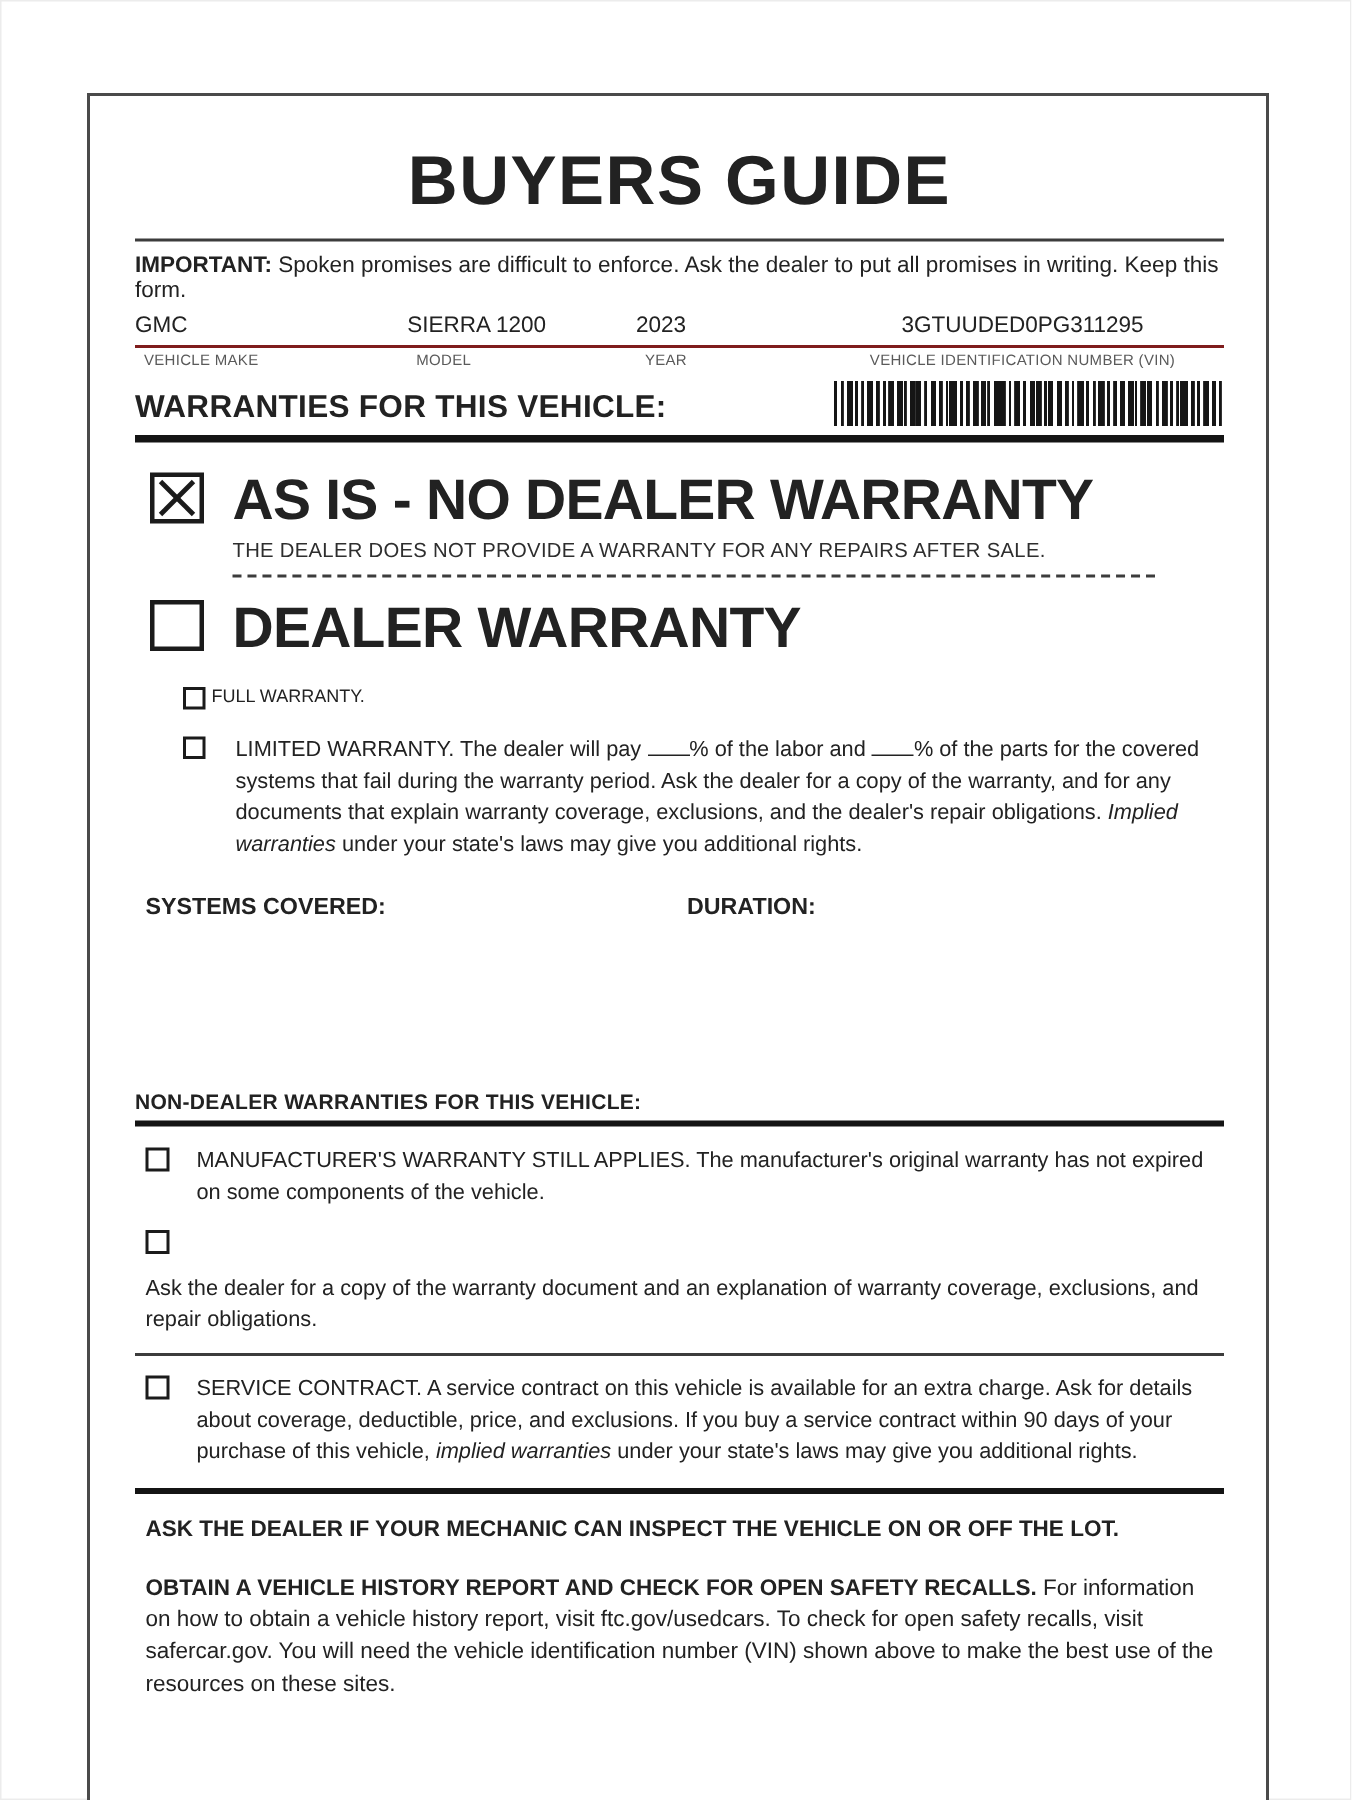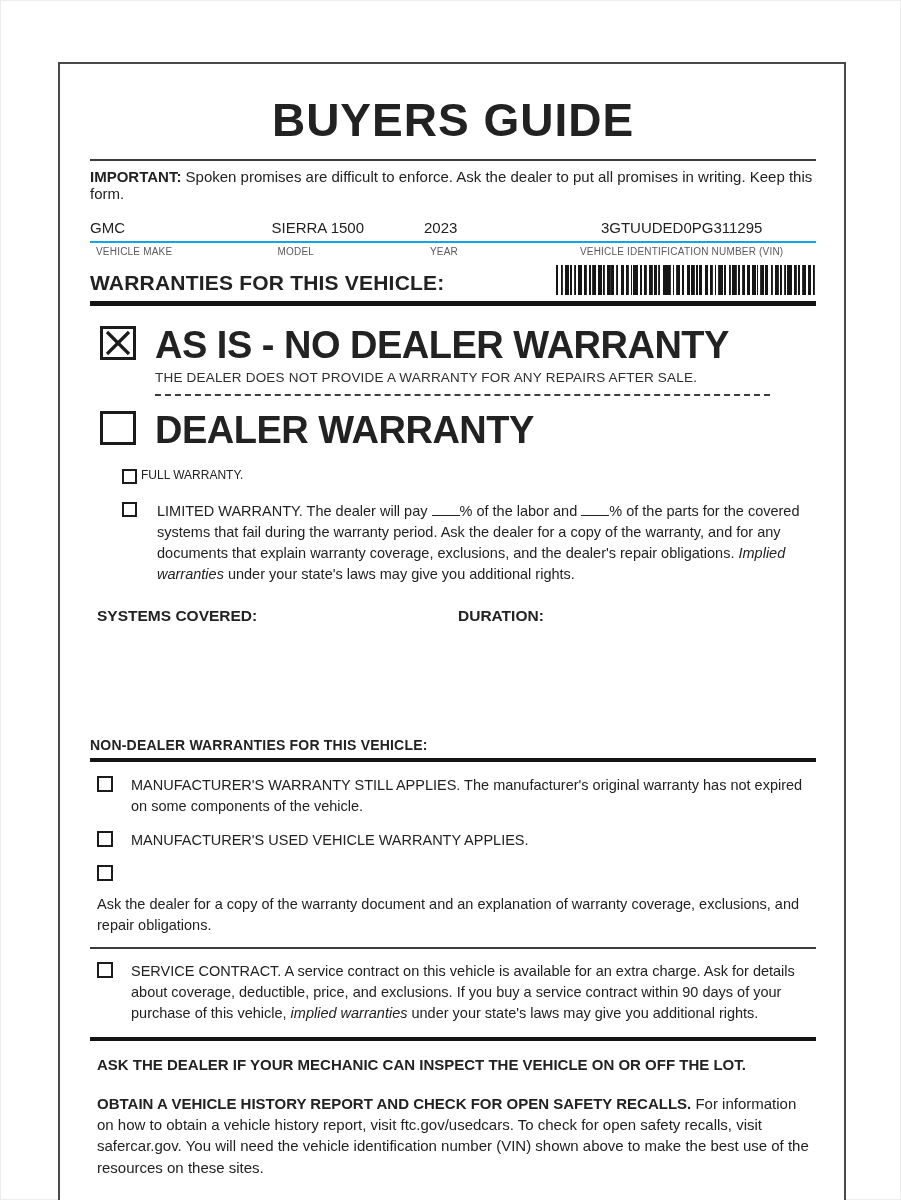--- a/index.html
+++ b/index.html
@@ -28,23 +28,23 @@
   .rule-thin   { border:0; border-top:2px solid #3c3c3c; }
   .rule-thick  { border:0; border-top:5px solid #141414; }
   .rule-med    { border:0; border-top:4px solid #141414; }
 
   .hr-top { margin-top:15px; }
 
   .important { margin-top:7px; font-size:15px; }
   .important b { font-weight:bold; }
 
   .vehicle-grid {
-    margin-top:17px;
+    margin-top:6px;
     display:grid; grid-template-columns:25% 21% 17% 37%;
-    border-bottom:2px solid #0ea5e9; padding-bottom:5px;
+    border-bottom:2px solid #7f1d1d; padding-bottom:5px;
   }
   .vehicle-grid .val { font-size:15px; }
   .vehicle-grid .val.center { text-align:center; }
   .labels-grid {
     display:grid; grid-template-columns:25% 21% 17% 37%;
     margin-top:3px;
   }
   .labels-grid .lab { font-size:10px; color:#5a5a5a; letter-spacing:.2px; padding-left:6px; }
   .labels-grid .lab.center { text-align:center; padding-left:0; }
 
@@ -124,21 +124,21 @@
 <div class="page">
 
   <div class="title">BUYERS GUIDE</div>
 
   <hr class="rule-thin hr-top">
 
   <p class="important"><b>IMPORTANT:</b><span> Spoken promises are difficult to enforce.  Ask the dealer to put all promises in writing.  Keep this form.</span></p>
 
   <div class="vehicle-grid">
     <div class="val">GMC</div>
-    <div class="val">SIERRA 1500</div>
+    <div class="val">SIERRA 1200</div>
     <div class="val">2023</div>
     <div class="val center">3GTUUDED0PG311295</div>
   </div>
   <div class="labels-grid">
     <div class="lab">VEHICLE MAKE</div>
     <div class="lab">MODEL</div>
     <div class="lab">YEAR</div>
     <div class="lab center">VEHICLE IDENTIFICATION NUMBER (VIN)</div>
   </div>
 
@@ -184,24 +184,20 @@
 
   <div class="nd-heading">NON-DEALER WARRANTIES FOR THIS VEHICLE:</div>
   <hr class="rule-med nd-underline">
 
   <div class="optrow nd-item">
     <div class="cb-sm"></div>
     <p>MANUFACTURER'S WARRANTY STILL APPLIES.  The manufacturer's original warranty has not expired on some components of the vehicle.</p>
   </div>
   <div class="optrow nd-item">
     <div class="cb-sm"></div>
-    <p>MANUFACTURER'S USED VEHICLE WARRANTY APPLIES.</p>
-  </div>
-  <div class="optrow nd-item">
-    <div class="cb-sm"></div>
   </div>
 
   <p class="note">Ask the dealer for a copy of the warranty document and an explanation of warranty coverage, exclusions, and repair obligations.</p>
 
   <hr class="rule-thin rule-pre-service">
 
   <div class="optrow service-row">
     <div class="cb-sm"></div>
     <p><span>SERVICE CONTRACT.  A service contract on this vehicle is available for an extra charge.  Ask for details about coverage, deductible, price, and exclusions.  If you buy a service contract within 90 days of your purchase of this vehicle, </span><em>implied warranties</em><span> under your state's laws may give you additional rights.</span></p>
   </div>

